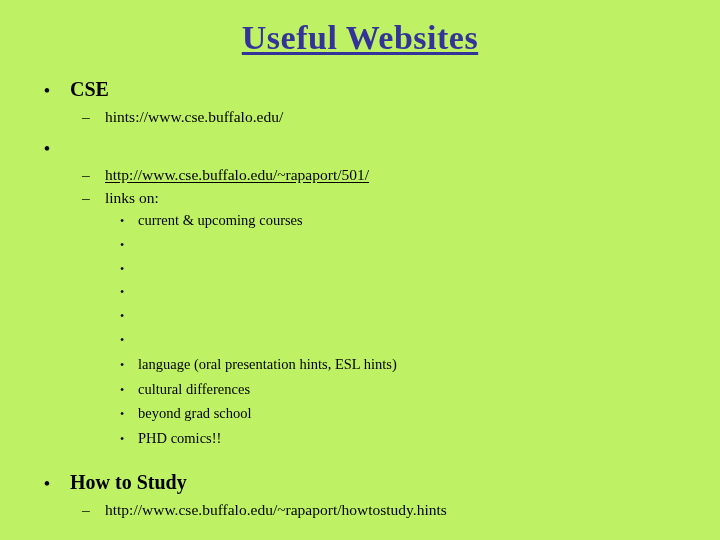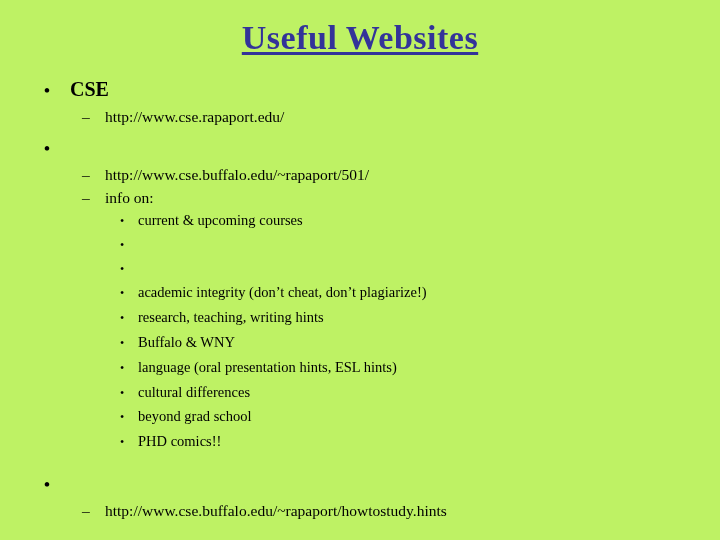--- a/index.html
+++ b/index.html
@@ -91,20 +91,21 @@
     line-height: 23.8px;
   }
   .lvl3 .mk {
     width: 18px;
     flex: 0 0 18px;
     font-size: 12px;
     line-height: 23.8px;
   }
 
   .link {
+    text-decoration: underline;
     text-underline-offset: 2px;
   }
 
   .gap-before-l1 { margin-top: 7px; }
   .gap-howto     { margin-top: 16px; }
 </style>
 </head>
 <body>
 
 <div class="slide">
@@ -115,59 +116,56 @@
 
   <div class="body">
 
     <div class="li lvl1">
       <span class="mk">•</span>
       <span>CSE</span>
     </div>
 
     <div class="li lvl2">
       <span class="mk">–</span>
-      <span>http://www.cse.rapaport.edu/</span>
+      <span>hints://www.cse.buffalo.edu/</span>
     </div>
 
     <div class="li lvl1 gap-before-l1">
       <span class="mk">•</span>
     </div>
 
     <div class="li lvl2">
       <span class="mk">–</span>
       <span class="link">http://www.cse.buffalo.edu/~rapaport/501/</span>
     </div>
 
     <div class="li lvl2">
       <span class="mk">–</span>
-      <span>info on:</span>
+      <span>links on:</span>
     </div>
 
     <div id="info-list">
         <div class="li lvl3">
           <span class="mk">•</span>
           <span>current &amp; upcoming courses</span>
         </div>
         <div class="li lvl3">
           <span class="mk">•</span>
         </div>
         <div class="li lvl3">
           <span class="mk">•</span>
         </div>
         <div class="li lvl3">
           <span class="mk">•</span>
-          <span>academic integrity (don’t cheat, don’t plagiarize!)</span>
         </div>
         <div class="li lvl3">
           <span class="mk">•</span>
-          <span>research, teaching, writing hints</span>
         </div>
         <div class="li lvl3">
           <span class="mk">•</span>
-          <span>Buffalo &amp; WNY</span>
         </div>
         <div class="li lvl3">
           <span class="mk">•</span>
           <span>language (oral presentation hints, ESL hints)</span>
         </div>
         <div class="li lvl3">
           <span class="mk">•</span>
           <span>cultural differences</span>
         </div>
         <div class="li lvl3">
@@ -175,20 +173,21 @@
           <span>beyond grad school</span>
         </div>
         <div class="li lvl3">
           <span class="mk">•</span>
           <span>PHD comics!!</span>
         </div>
       </div>
 
     <div class="li lvl1 gap-howto">
       <span class="mk">•</span>
+      <span>How to Study</span>
     </div>
 
     <div class="li lvl2">
       <span class="mk">–</span>
       <span>http://www.cse.buffalo.edu/~rapaport/howtostudy.hints</span>
     </div>
 
   </div>
 </div>
 

